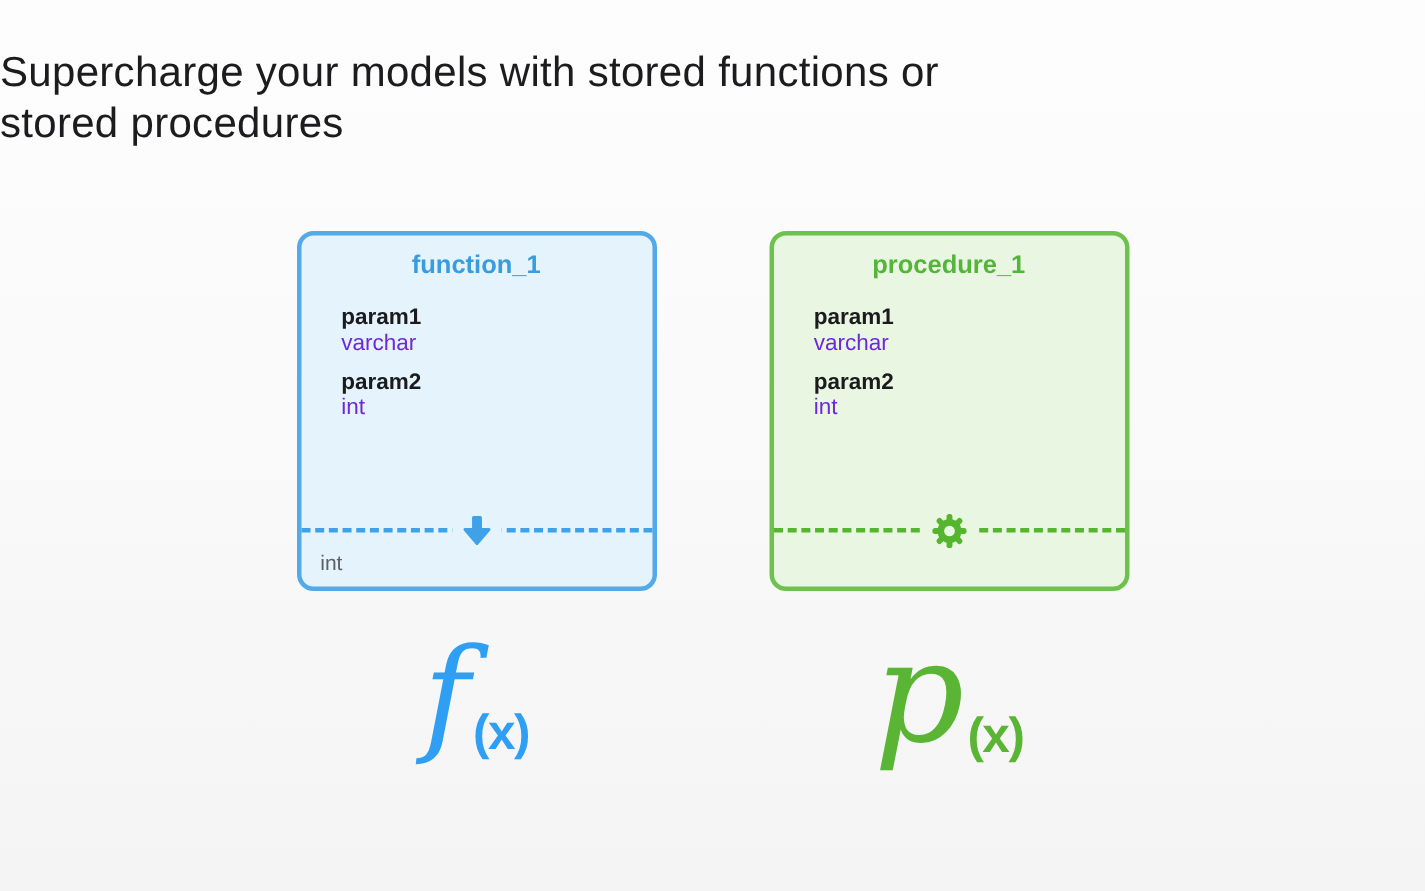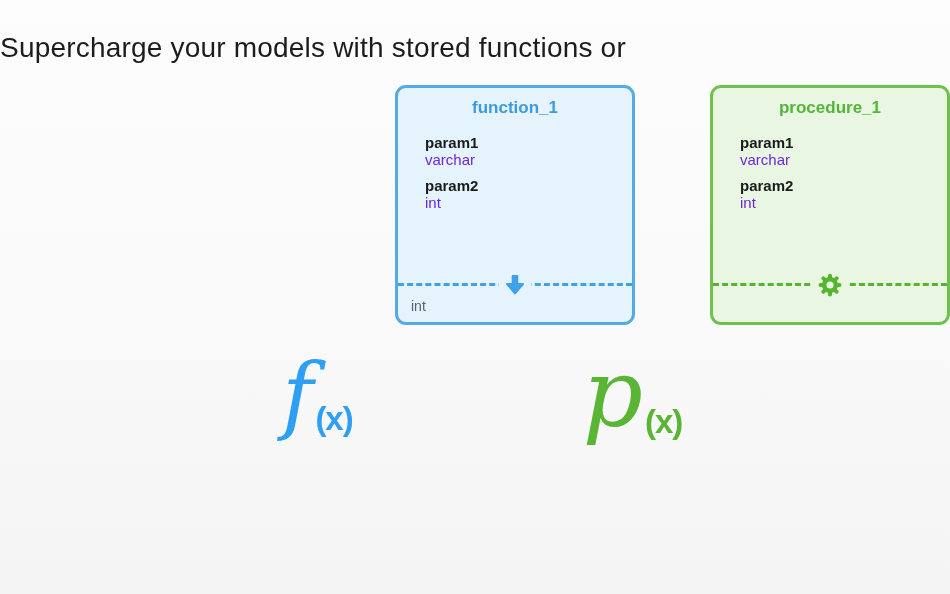--- a/index.html
+++ b/index.html
@@ -16,23 +16,23 @@
     font-size: 28px;
     line-height: 34px;
     font-weight: 300;
     letter-spacing: 0.2px;
     color: #1c1c1e;
   }
   .page-title span { display: block; }
 
   .cards-row {
     display: flex;
-    justify-content: flex-end;
+    justify-content: center;
     gap: 75px;
-    margin-top: 20px;
+    margin-top: 55px;
   }
   .card {
     width: 240px;
     height: 240px;
     border-radius: 11px;
     border: 3px solid;
     position: relative;
   }
   .card.blue  { border-color: #54a9e8; background: #e4f3fc; }
   .card.green { border-color: #6dc24e; background: #e9f7e2; }
@@ -107,20 +107,21 @@
   }
   .symbol.blue  .letter, .symbol.blue  .sub { color: #2e9ff3; }
   .symbol.green .letter, .symbol.green .sub { color: #5bb534; }
   .symbol.green .letter { font-size: 94px; }
 </style>
 </head>
 <body>
 
 <h1 class="page-title">
   <span>Supercharge your models with stored functions or</span>
+  <span>stored procedures</span>
 </h1>
 
 <div class="cards-row">
 
   <div class="card blue">
     <div class="card-header">function_1</div>
     <div class="param-list">
       <div class="param-row">
         <span class="param-name">param1</span>
         <span class="param-type">varchar</span>

